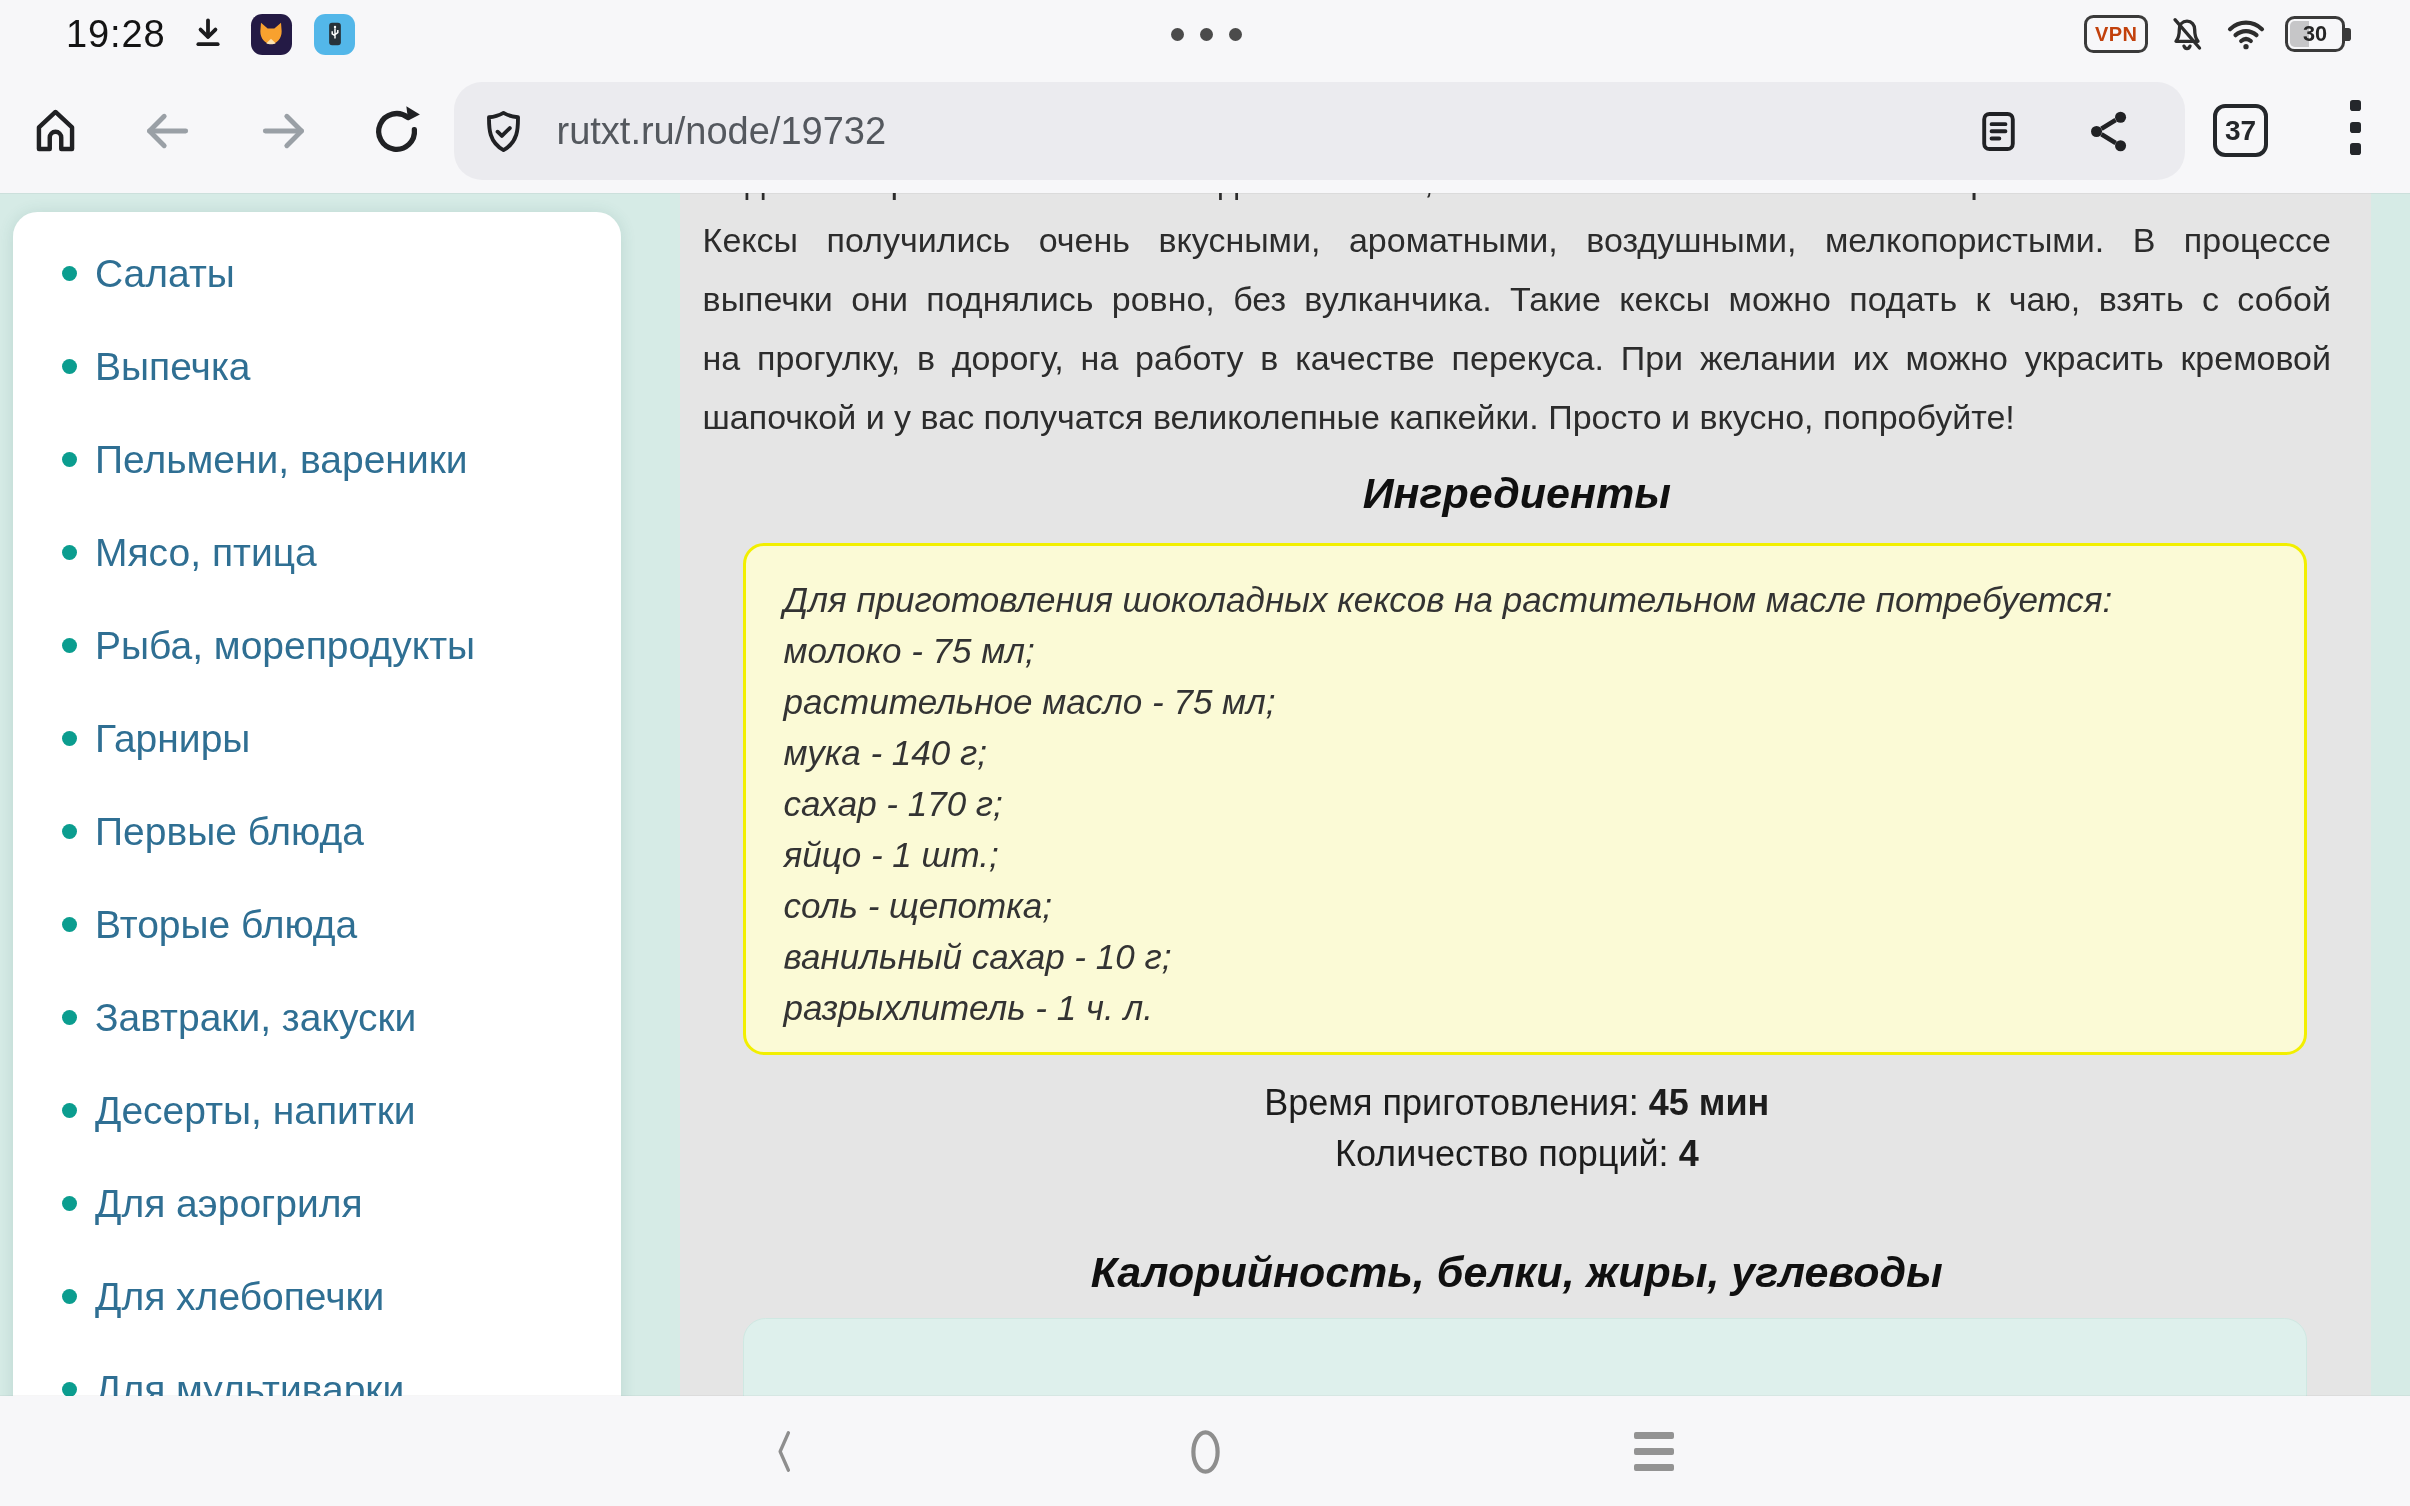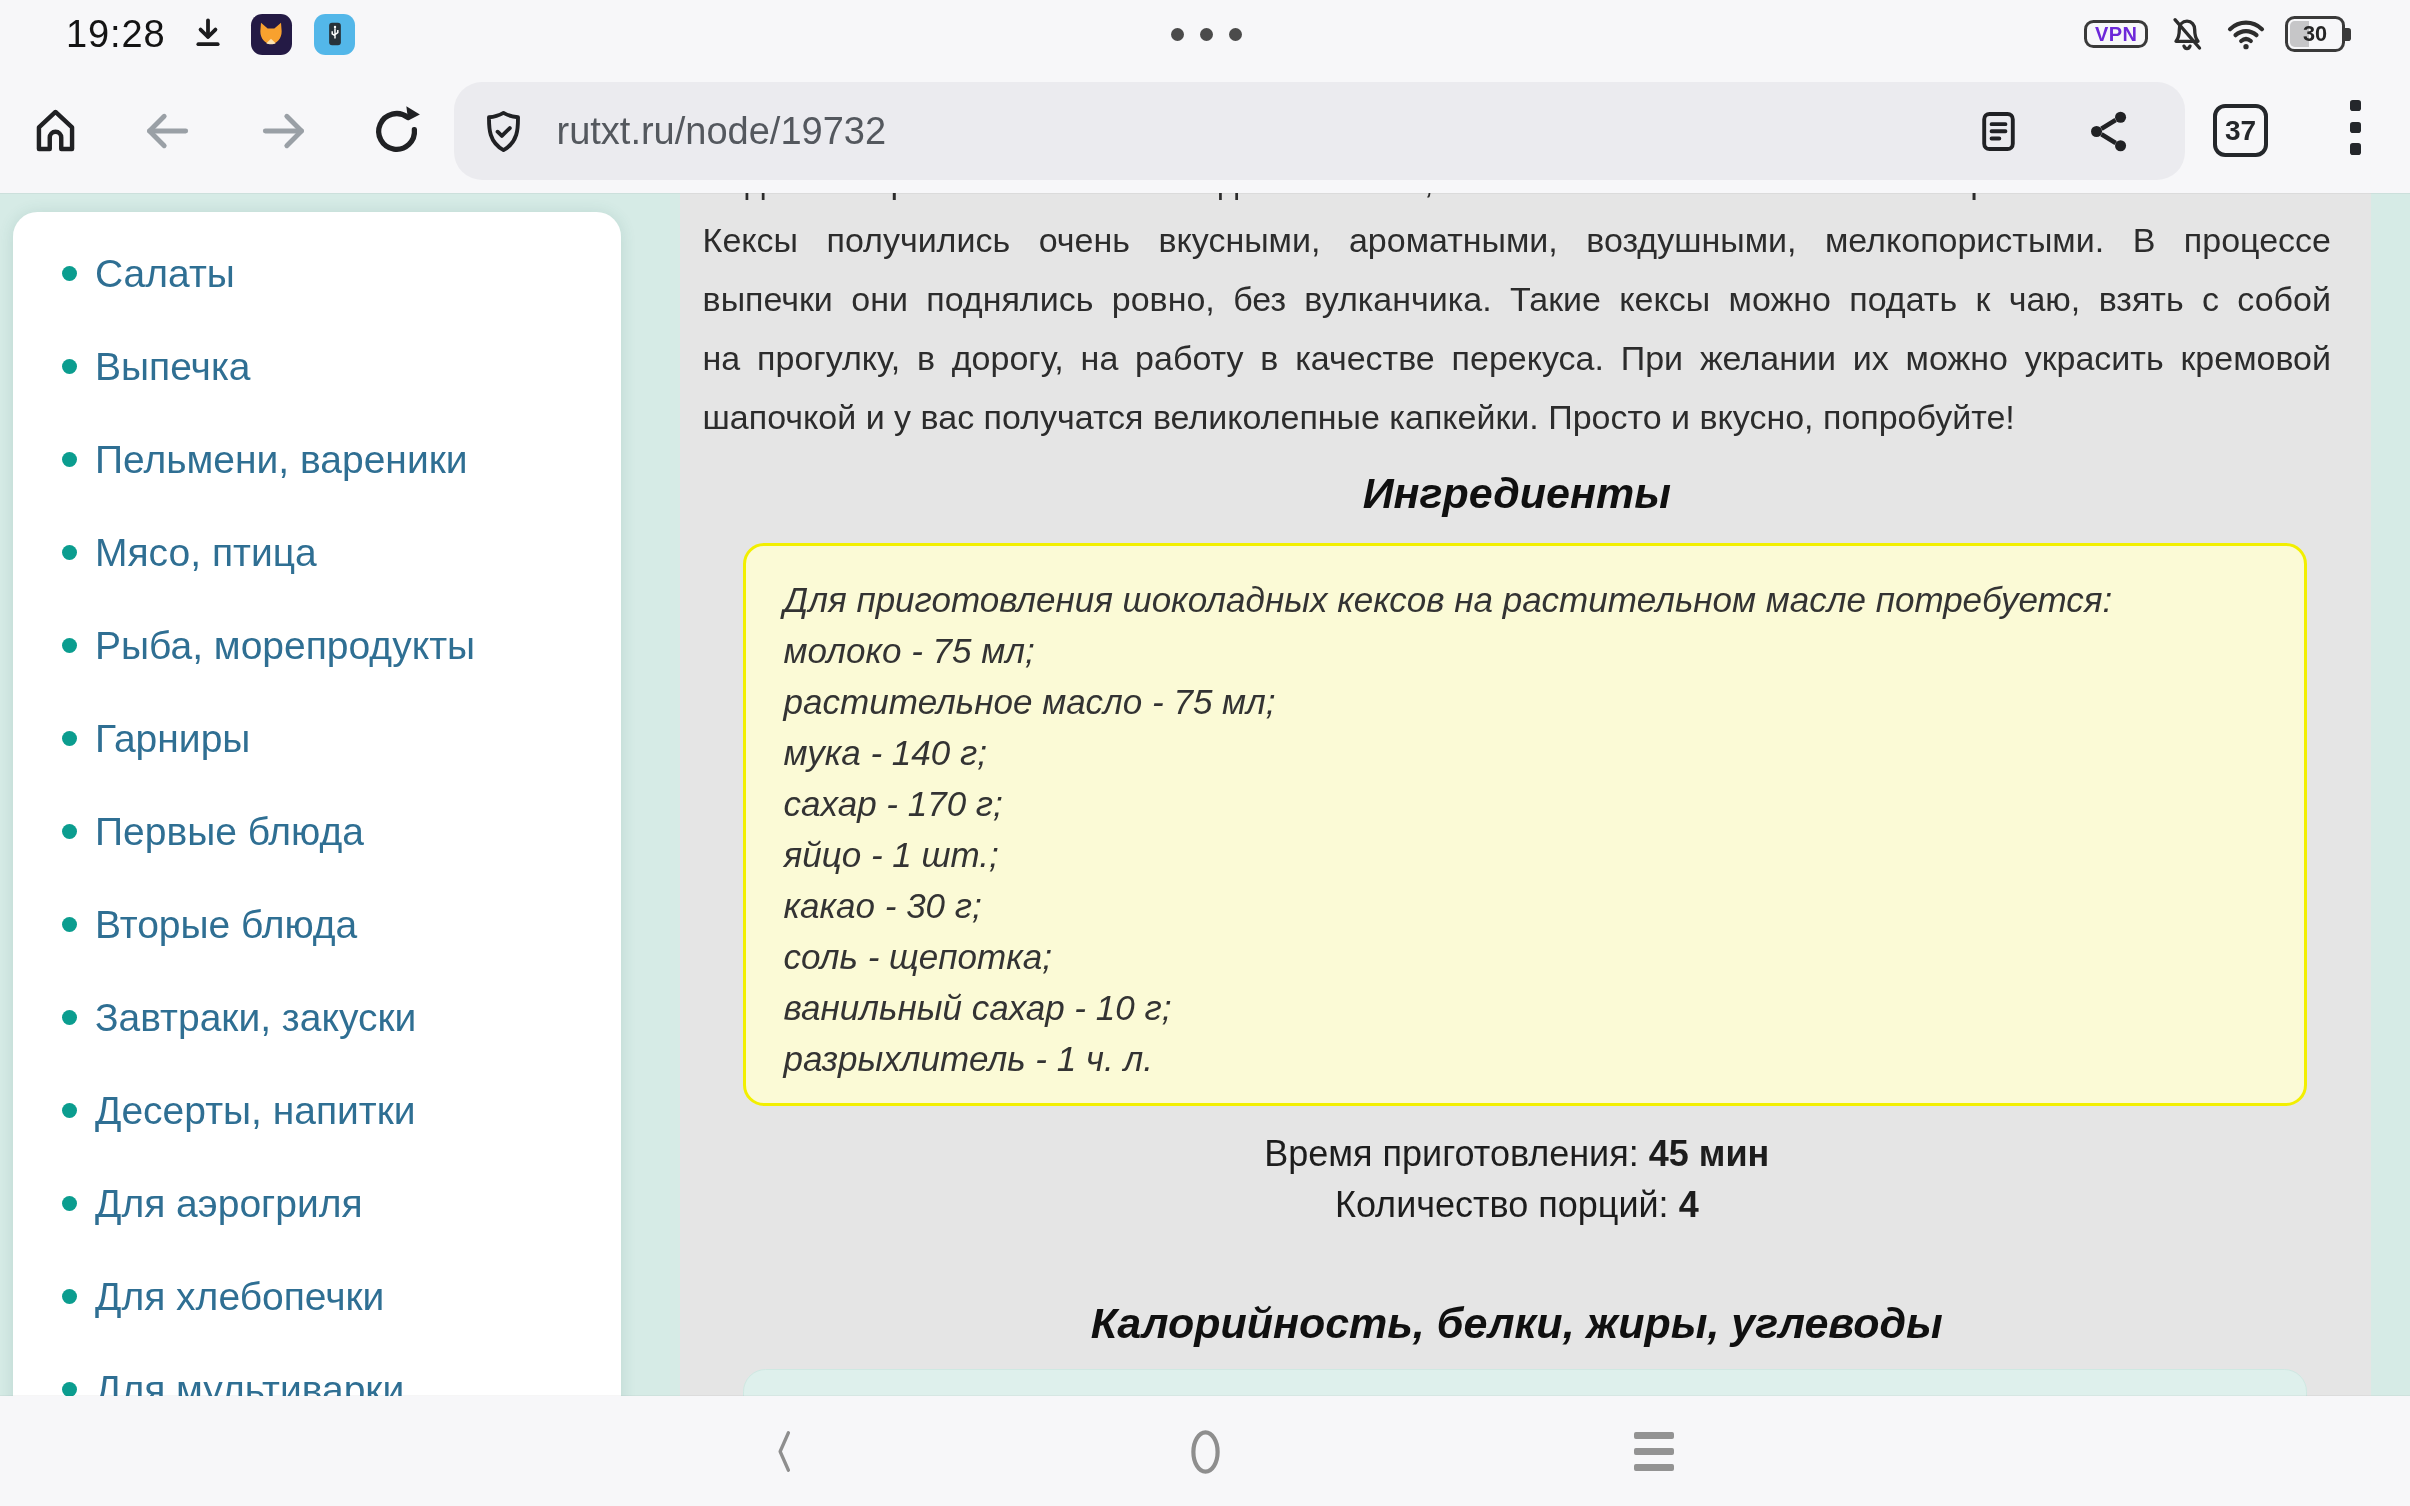--- a/index.html
+++ b/index.html
@@ -10,21 +10,21 @@
   .status-bar { position: absolute; left: 0; top: 0; width: 2411px; height: 68px; background: #f7f7f9; z-index: 60; }
   .sb-left { position: absolute; left: 66px; top: 0; height: 68px; display: flex; align-items: center; gap: 22.6px; }
   .sb-time { font-size: 38px; color: #141414; letter-spacing: 0.9px; }
   .sb-icon { width: 40px; height: 40px; display: flex; align-items: center; justify-content: center; }
   .app-tile { width: 41px; height: 41px; border-radius: 11.3px; display: flex; align-items: center; justify-content: center; }
   .tile-fox { background: #241a45; }
   .tile-usb { background: #53b7e9; }
   .sb-center { position: absolute; left: 1171px; top: 28px; display: flex; gap: 16px; }
   .cam-dot { width: 13px; height: 13px; border-radius: 50%; background: #4b4b4b; }
   .sb-right { position: absolute; right: 66px; top: 0; height: 68px; display: flex; align-items: center; gap: 19px; }
-  .vpn-badge { border: 3.8px solid #3a3a3a; border-radius: 9.4px; height: 28px; padding: 0 7.5px; display: flex; align-items: center; font-size: 20px; font-weight: 800; color: #6d28d9; letter-spacing: 0.5px; }
+  .vpn-badge { border: 3.8px solid #3a3a3a; border-radius: 9.4px; height: 38px; padding: 0 7.5px; display: flex; align-items: center; font-size: 20px; font-weight: 800; color: #c2410c; letter-spacing: 0.5px; }
   .battery { position: relative; width: 60px; height: 36px; border: 3.8px solid #3a3a3a; border-radius: 9.4px; display: flex; align-items: center; justify-content: center; }
   .battery::after { content: ""; position: absolute; right: -8.5px; top: 9.4px; width: 5.6px; height: 13px; background: #3a3a3a; border-radius: 0 2.8px 2.8px 0; }
   .battery-fill { position: absolute; left: 1.9px; top: 1.9px; bottom: 1.9px; width: 36%; background: #c6c6c8; border-radius: 4.7px 0 0 4.7px; }
   .battery-num { position: relative; font-size: 21.7px; font-weight: 600; color: #262626; }
 
   
   .toolbar { position: absolute; left: 0; top: 68px; width: 2411px; height: 125px; background: #f7f7f9; z-index: 55; box-shadow: 0 0.9px 0 rgba(0,0,0,0.05); }
   .tb-btn { position: absolute; top: 0; height: 125px; display: flex; align-items: center; justify-content: center; width: 85px; }
   .url-pill { position: absolute; left: 454px; top: 14px; width: 1731px; height: 98px; background: #ebebef; border-radius: 28px; display: flex; align-items: center; }
   .url-shield { margin-left: 24.5px; display: flex; align-items: center; }
@@ -279,21 +279,20 @@
           <div class="ing-line">молоко - 75 мл;</div>
 
           <div class="ing-line">растительное масло - 75 мл;</div>
 
           <div class="ing-line">мука - 140 г;</div>
 
           <div class="ing-line">сахар - 170 г;</div>
 
           <div class="ing-line">яйцо - 1 шт.;</div>
 
-          <div class="ing-line">какао - 30 г;</div>
 
           <div class="ing-line">соль - щепотка;</div>
 
           <div class="ing-line">ванильный сахар - 10 г;</div>
 
           <div class="ing-line">разрыхлитель - 1 ч. л.</div>
 
       </div>
 
       <div class="meta">

